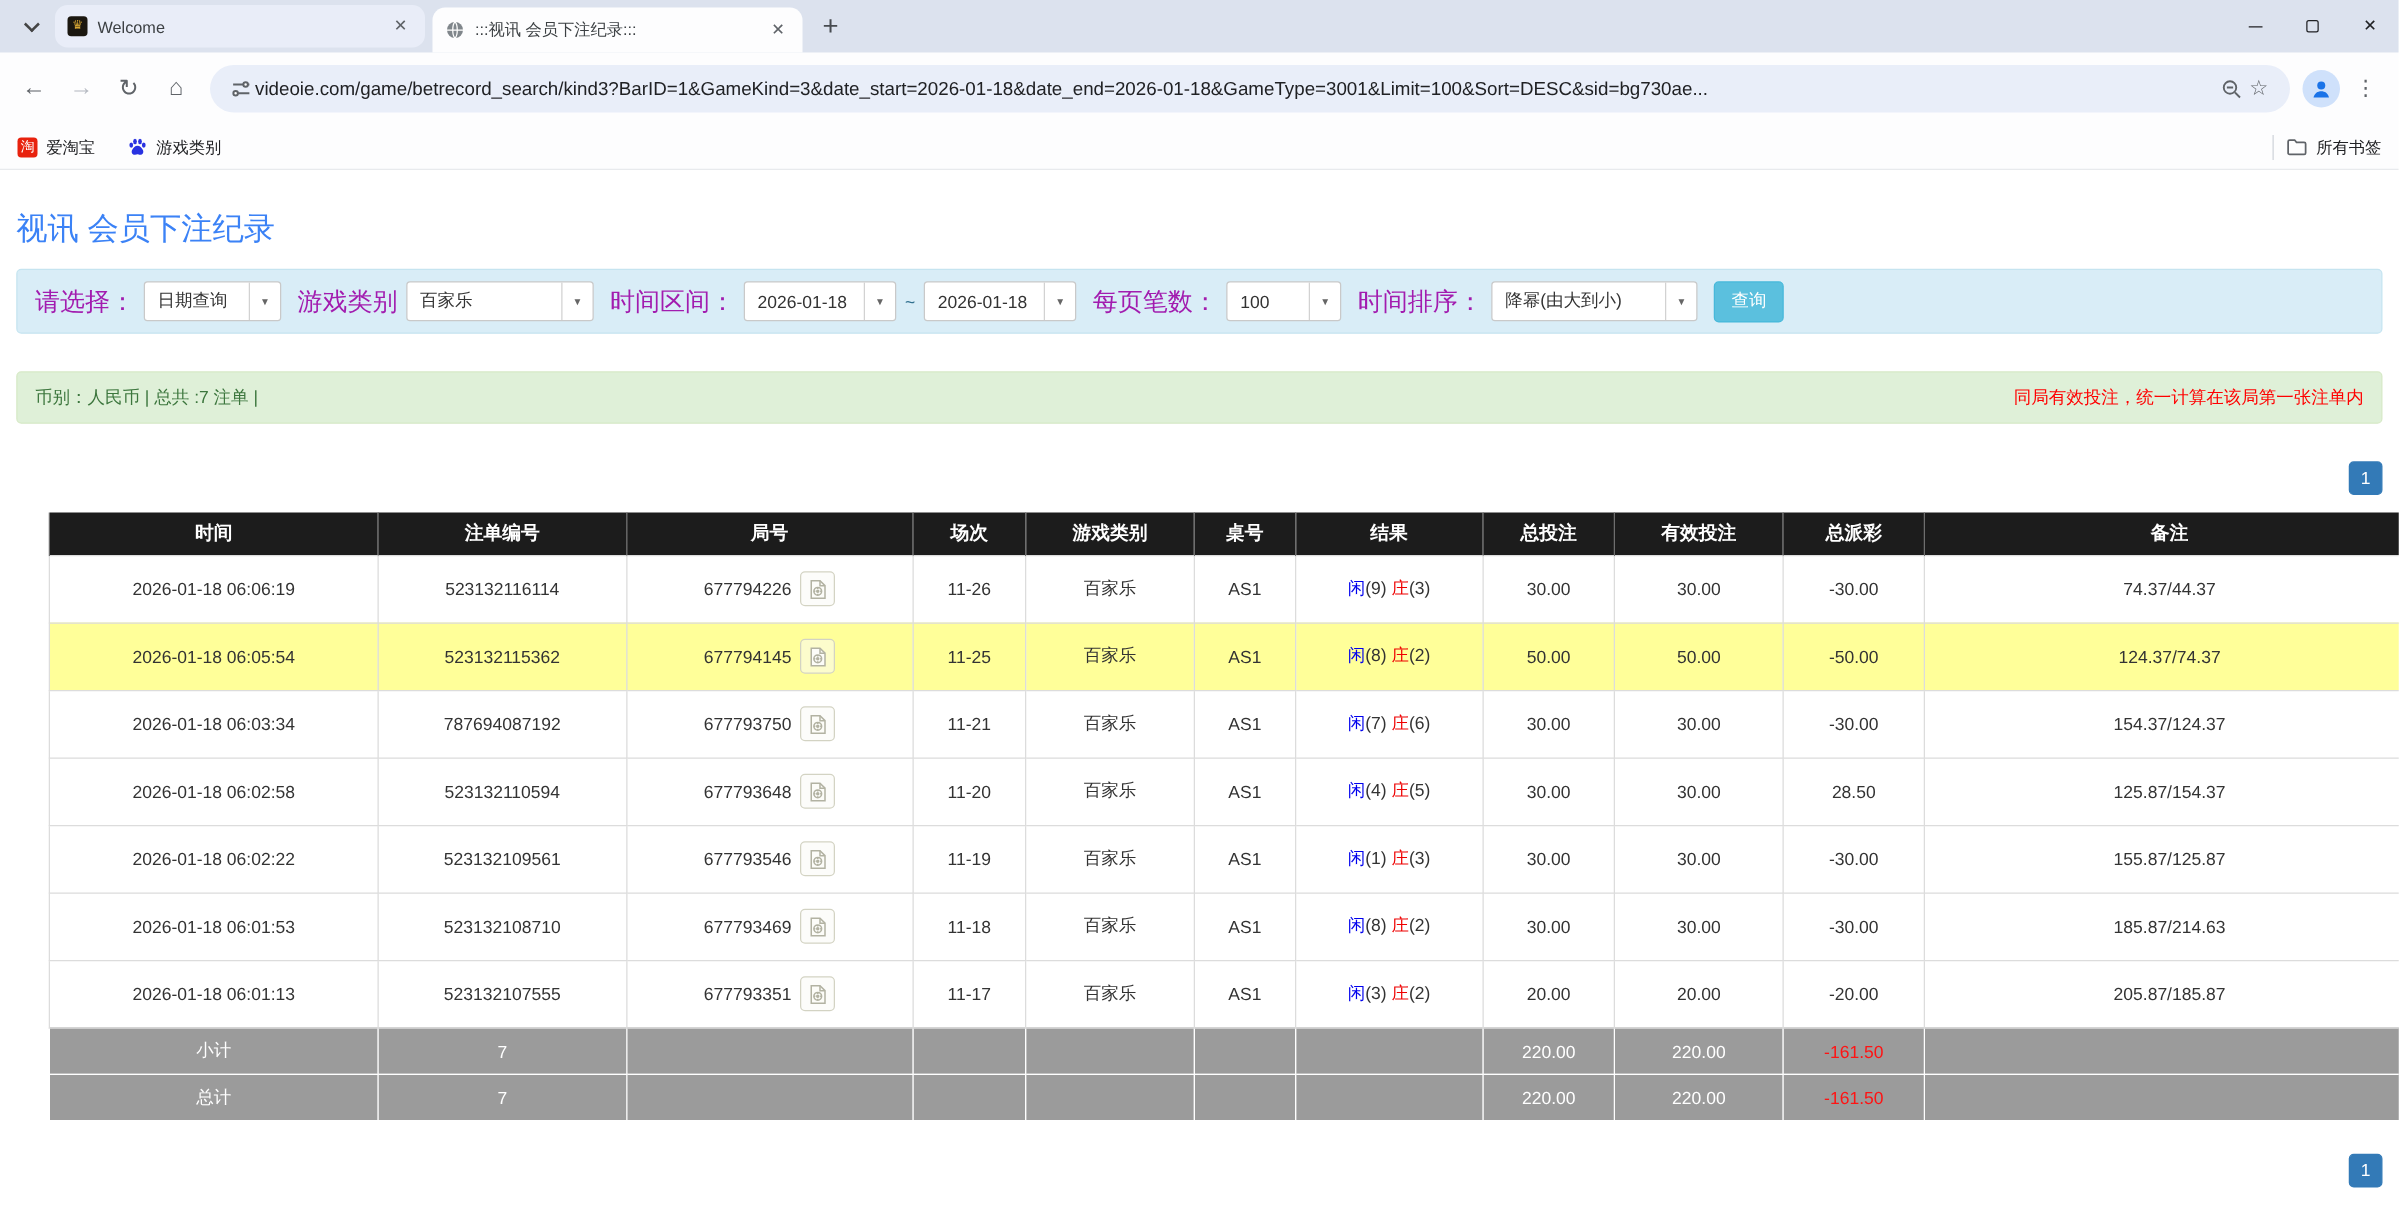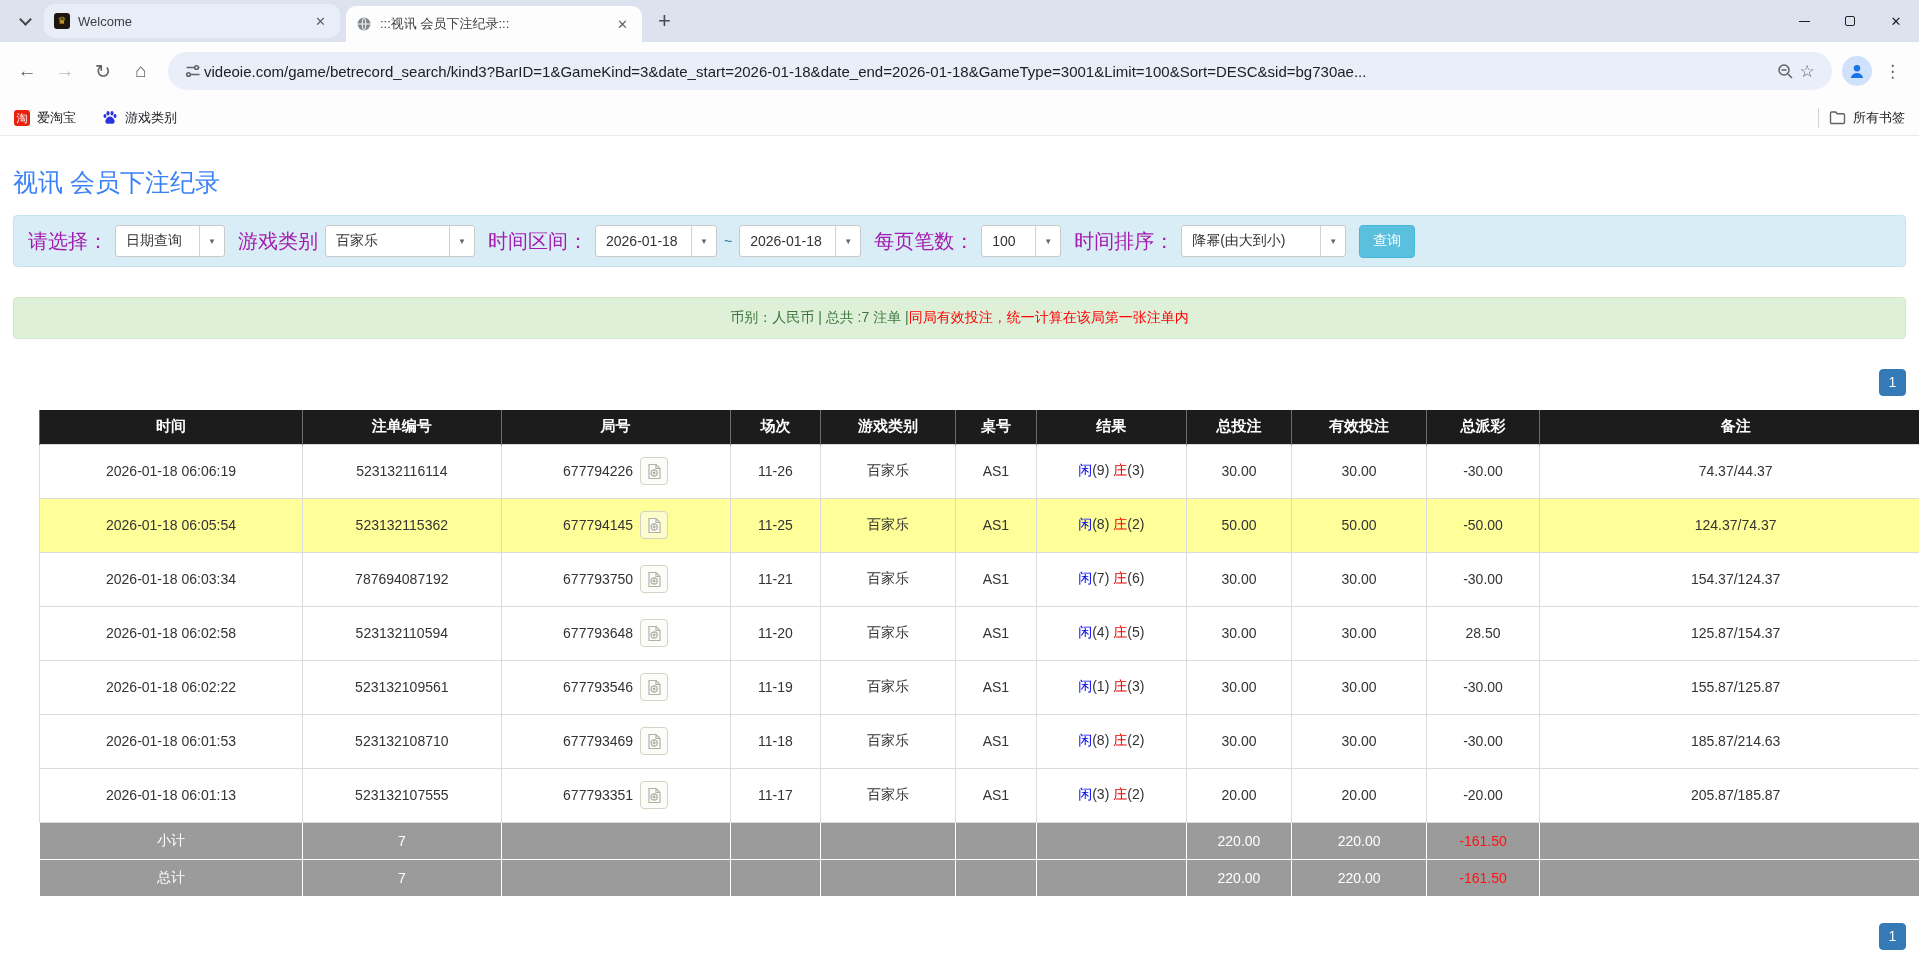--- a/index.html
+++ b/index.html
@@ -44,21 +44,21 @@
   .page-title { font-size:25px; color:#3b82f6; font-weight:400; margin:30px 0 16px; }
 
   .filter-panel { background:#d9edf7; border:1px solid #c5e4f0; border-radius:4px; height:52px; display:flex; align-items:center; padding:0 14px; gap:7px; }
   .flabel { color:#a21caf; font-weight:normal; font-size:20px; white-space:nowrap; margin-left:6px; }
   .sel { height:32px; background:#fff; border:1px solid #c9c9c9; border-radius:3px; display:flex; align-items:stretch; cursor:pointer; }
   .sel .val { padding:0 10px; font-size:14px; color:#333; display:flex; align-items:center; flex:1; white-space:nowrap; }
   .sel .arr { width:25px; border-left:1px solid #d2d2d2; display:flex; align-items:center; justify-content:center; font-size:8px; color:#666; }
   .tilde { color:#31708f; font-size:14px; }
   .search-btn { height:33px; padding:0 13px; background:#5bc0de; border:1px solid #46b8da; border-radius:4px; color:#fff; font-size:14px; cursor:pointer; margin-left:6px; }
 
-  .info-bar { margin-top:30px; background:#dff0d8; border:1px solid #d6e9c6; border-radius:4px; height:42px; display:flex; align-items:center; justify-content:center; padding:0 14px; }
+  .info-bar { margin-top:30px; background:#dff0d8; border:1px solid #d6e9c6; border-radius:4px; height:42px; display:flex; align-items:center; justify-content:space-between; padding:0 14px; }
   .info-left { color:#3c763d; font-size:14px; }
   .info-right { color:#ff0000; font-size:14px; }
 
   .pag-row { display:flex; justify-content:flex-end; margin-top:30px; }
   .pag-row.bottom { margin-top:26px; }
   .page-btn { min-width:27px; height:27px; background:#337ab7; color:#fff; border:1px solid #337ab7; border-radius:4px; font-size:14px; text-align:center; line-height:25px; cursor:pointer; }
 
   table.bets { width:100%; border-collapse:collapse; margin-top:14px; table-layout:fixed;margin-left:26px; }
   table.bets th { background:#1c1c1c; color:#fff; font-size:15px; font-weight:bold; height:34px; border-right:1px solid #6e6e6e; border-left:1px solid #6e6e6e; }
   table.bets td { height:54px; text-align:center; font-size:14px; color:#333; border:1px solid #dcdcdc; background:#fff; }
@@ -195,21 +195,21 @@
       <span class="val">2026-01-18</span>
       <span class="arr">▼</span>
     </div>
     <span class="tilde">~</span>
     <div class="sel" style="width:122px">
       <span class="val">2026-01-18</span>
       <span class="arr">▼</span>
     </div>
 
     <span class="flabel">每页笔数：</span>
-    <div class="sel" style="width:80px">
+    <div class="sel" style="width:92px">
       <span class="val">100</span>
       <span class="arr">▼</span>
     </div>
 
     <span class="flabel">时间排序：</span>
     <div class="sel" style="width:165px">
       <span class="val">降幂(由大到小)</span>
       <span class="arr">▼</span>
     </div>
 

